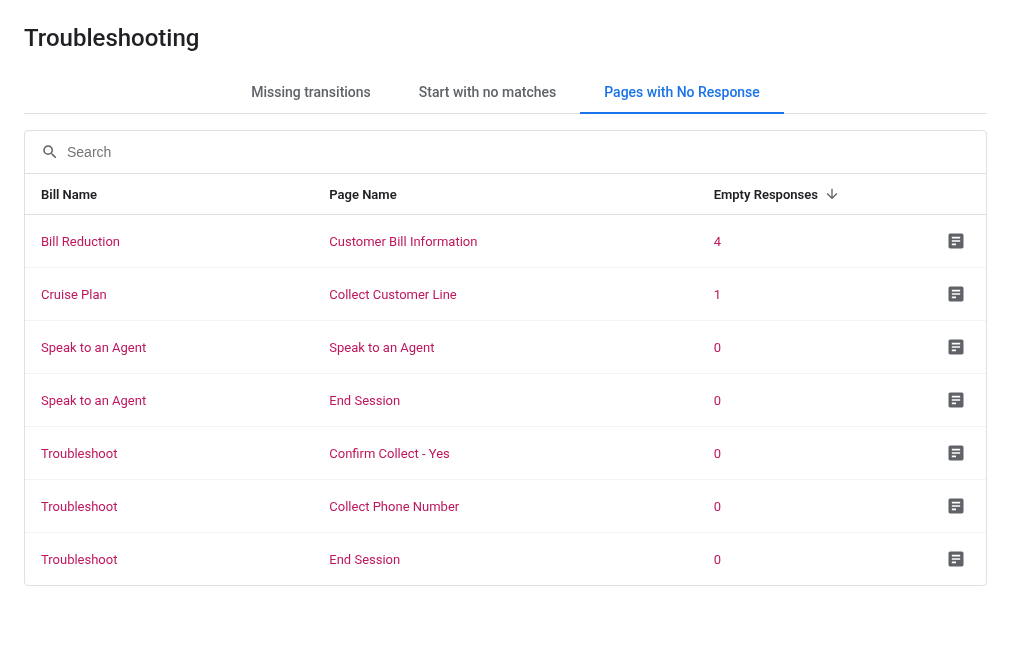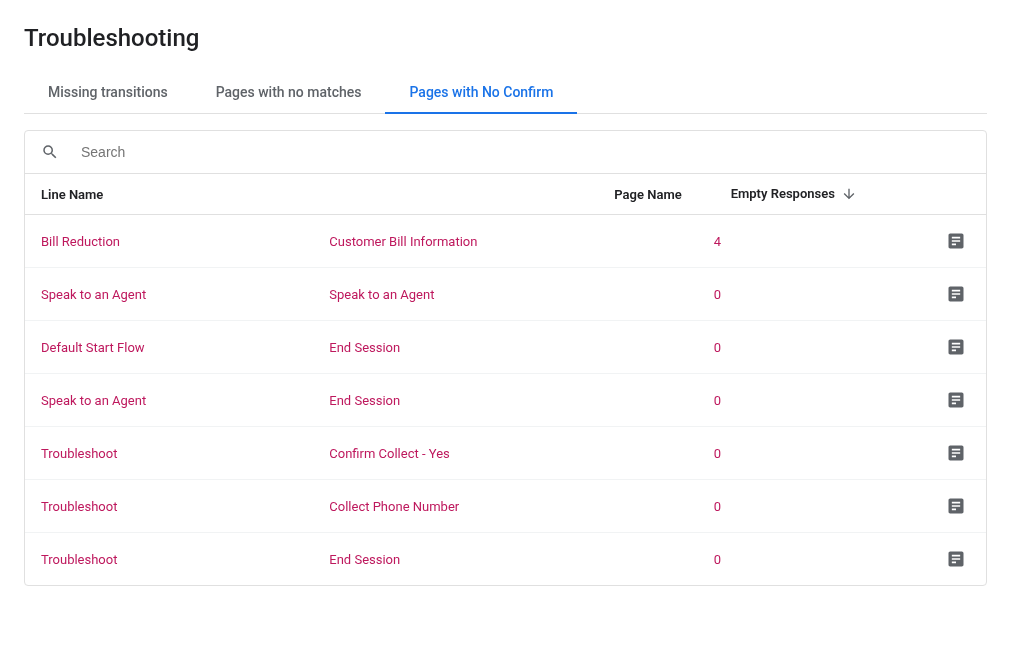--- a/index.html
+++ b/index.html
@@ -13,20 +13,21 @@
     .page-title {
       font-size: 24px;
       font-weight: 500;
       margin-bottom: 20px;
       color: #202124;
     }
     .tabs {
       display: flex;
       border-bottom: 1px solid #e0e0e0;
       margin-bottom: 0;
+      justify-content: center;
     }
     .tab {
       padding: 12px 24px;
       cursor: pointer;
       color: #5f6368;
       font-size: 14px;
       font-weight: 500;
       border-bottom: 2px solid transparent;
       margin-bottom: -1px;
       transition: color 0.2s;
@@ -39,21 +40,21 @@
       border: 1px solid #e0e0e0;
       border-radius: 4px;
       margin-top: 16px;
       overflow: hidden;
     }
     .search-bar {
       display: flex;
       align-items: center;
       padding: 12px 16px;
       border-bottom: 1px solid #e0e0e0;
-      gap: 22px;
+      gap: 8px;
     }
     .search-icon-wrap {
       color: #5f6368;
       display: flex;
       align-items: center;
     }
     .search-input {
       border: none;
       outline: none;
       font-size: 14px;
@@ -79,65 +80,65 @@
     td {
       padding: 12px 16px;
       font-size: 13px;
       color: #be185d;
       border-bottom: 1px solid #f1f3f4;
     }
     tbody tr:last-child td {
       border-bottom: none;
     }
     .col-flow { width: 30%; }
-    .col-page { width: 40%; text-align: right; }
+    .col-page { width: 40%; }
     .col-empty { width: 20%; }
     .col-action { width: 10%; text-align: right; }
     .icon-btn {
       cursor: pointer;
       color: #5f6368;
       display: inline-flex;
       align-items: center;
       justify-content: center;
       width: 28px;
       height: 28px;
       border-radius: 50%;
     }
     .th-wrapper {
       display: flex;
+      align-items: center;
       gap: 6px;
-      margin-left: 17px;
     }
   </style>
 </head>
 <body>
 
 <h1 class="page-title">Troubleshooting</h1>
 
 <div class="tabs">
   <div class="tab">Missing transitions</div>
-  <div class="tab">Pages with no matches</div>
-  <div class="tab active">Pages with No Confirm</div>
+  <div class="tab">Start with no matches</div>
+  <div class="tab active">Pages with No Response</div>
 </div>
 
 <div class="content-card">
   <div class="search-bar">
     <span class="search-icon-wrap">
       <svg width="18" height="18" viewBox="0 0 24 24" fill="currentColor">
         <path d="M15.5 14h-.79l-.28-.27A6.471 6.471 0 0 0 16 9.5 6.5 6.5 0 1 0 9.5 16c1.61 0 3.09-.59 4.23-1.57l.27.28v.79l5 4.99L20.49 19l-4.99-5zm-6 0C7.01 14 5 11.99 5 9.5S7.01 5 9.5 5 14 7.01 14 9.5 11.99 14 9.5 14z"></path>
       </svg>
     </span>
     <input class="search-input" type="text" placeholder="Search" style="">
   </div>
 
   <table>
     <thead>
       <tr>
         <th class="col-flow">
-          <span>Line Name</span>
+          <span>Bill Name</span>
         </th>
         <th class="col-page">
           <span>Page Name</span>
         </th>
         <th class="col-empty">
           <div class="th-wrapper">
             <span>Empty Responses</span>
             <svg width="16" height="16" viewBox="0 0 24 24" fill="#5f6368">
               <path d="M20 12l-1.41-1.41L13 16.17V4h-2v12.17l-5.58-5.59L4 12l8 8 8-8z"></path>
             </svg>
@@ -153,44 +154,44 @@
       <td>4</td>
       <td style="text-align:right;">
         <span class="icon-btn">
           <svg width="20" height="20" viewBox="0 0 24 24" fill="#5f6368">
             <path d="M19 3H5c-1.1 0-2 .9-2 2v14c0 1.1.9 2 2 2h14c1.1 0 2-.9 2-2V5c0-1.1-.9-2-2-2zm-7 14H7v-2h5v2zm5-4H7v-2h10v2zm0-4H7V7h10v2z"></path>
           </svg>
         </span>
       </td>
     </tr>
         <tr>
+      <td>Cruise Plan</td>
+      <td>Collect Customer Line</td>
+      <td>1</td>
+      <td style="text-align:right;">
+        <span class="icon-btn">
+          <svg width="20" height="20" viewBox="0 0 24 24" fill="#5f6368">
+            <path d="M19 3H5c-1.1 0-2 .9-2 2v14c0 1.1.9 2 2 2h14c1.1 0 2-.9 2-2V5c0-1.1-.9-2-2-2zm-7 14H7v-2h5v2zm5-4H7v-2h10v2zm0-4H7V7h10v2z"></path>
+          </svg>
+        </span>
+      </td>
+    </tr>
+        <tr>
       <td>Speak to an Agent</td>
       <td>Speak to an Agent</td>
       <td>0</td>
       <td style="text-align:right;">
         <span class="icon-btn">
           <svg width="20" height="20" viewBox="0 0 24 24" fill="#5f6368">
             <path d="M19 3H5c-1.1 0-2 .9-2 2v14c0 1.1.9 2 2 2h14c1.1 0 2-.9 2-2V5c0-1.1-.9-2-2-2zm-7 14H7v-2h5v2zm5-4H7v-2h10v2zm0-4H7V7h10v2z"></path>
           </svg>
         </span>
       </td>
     </tr>
         <tr>
-      <td>Default Start Flow</td>
-      <td>End Session</td>
-      <td>0</td>
-      <td style="text-align:right;">
-        <span class="icon-btn">
-          <svg width="20" height="20" viewBox="0 0 24 24" fill="#5f6368">
-            <path d="M19 3H5c-1.1 0-2 .9-2 2v14c0 1.1.9 2 2 2h14c1.1 0 2-.9 2-2V5c0-1.1-.9-2-2-2zm-7 14H7v-2h5v2zm5-4H7v-2h10v2zm0-4H7V7h10v2z"></path>
-          </svg>
-        </span>
-      </td>
-    </tr>
-        <tr>
       <td>Speak to an Agent</td>
       <td>End Session</td>
       <td>0</td>
       <td style="text-align:right;">
         <span class="icon-btn">
           <svg width="20" height="20" viewBox="0 0 24 24" fill="#5f6368">
             <path d="M19 3H5c-1.1 0-2 .9-2 2v14c0 1.1.9 2 2 2h14c1.1 0 2-.9 2-2V5c0-1.1-.9-2-2-2zm-7 14H7v-2h5v2zm5-4H7v-2h10v2zm0-4H7V7h10v2z"></path>
           </svg>
         </span>
       </td>

